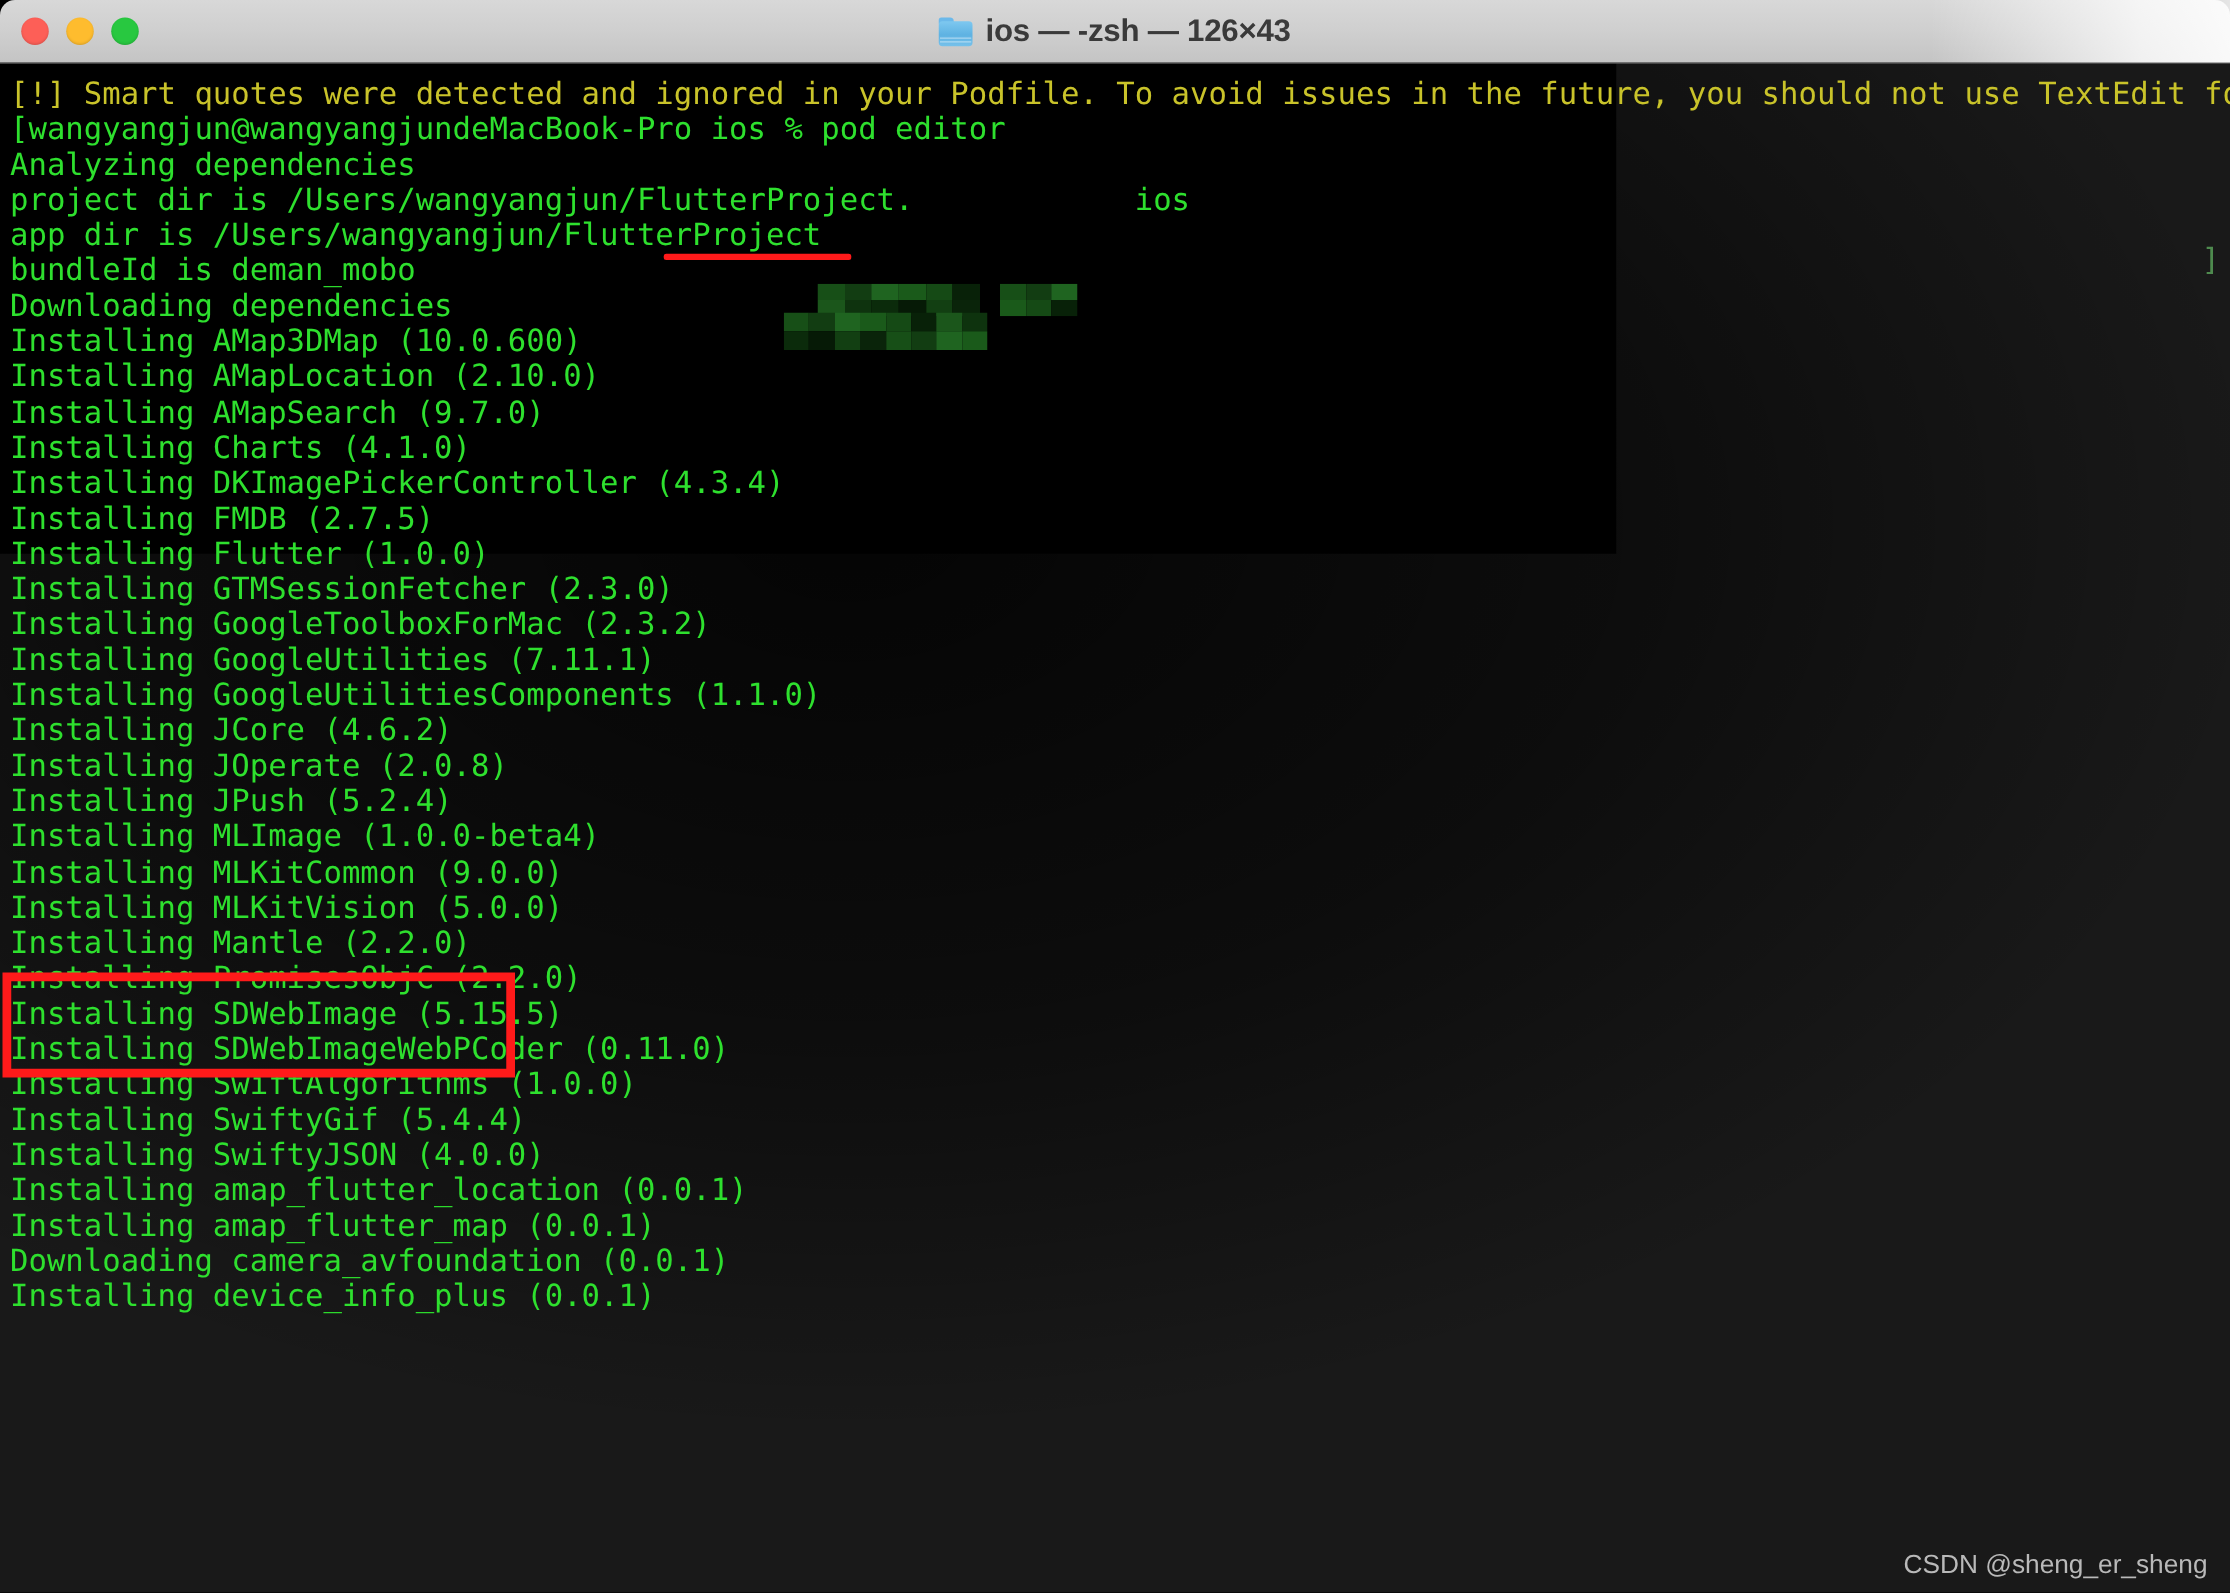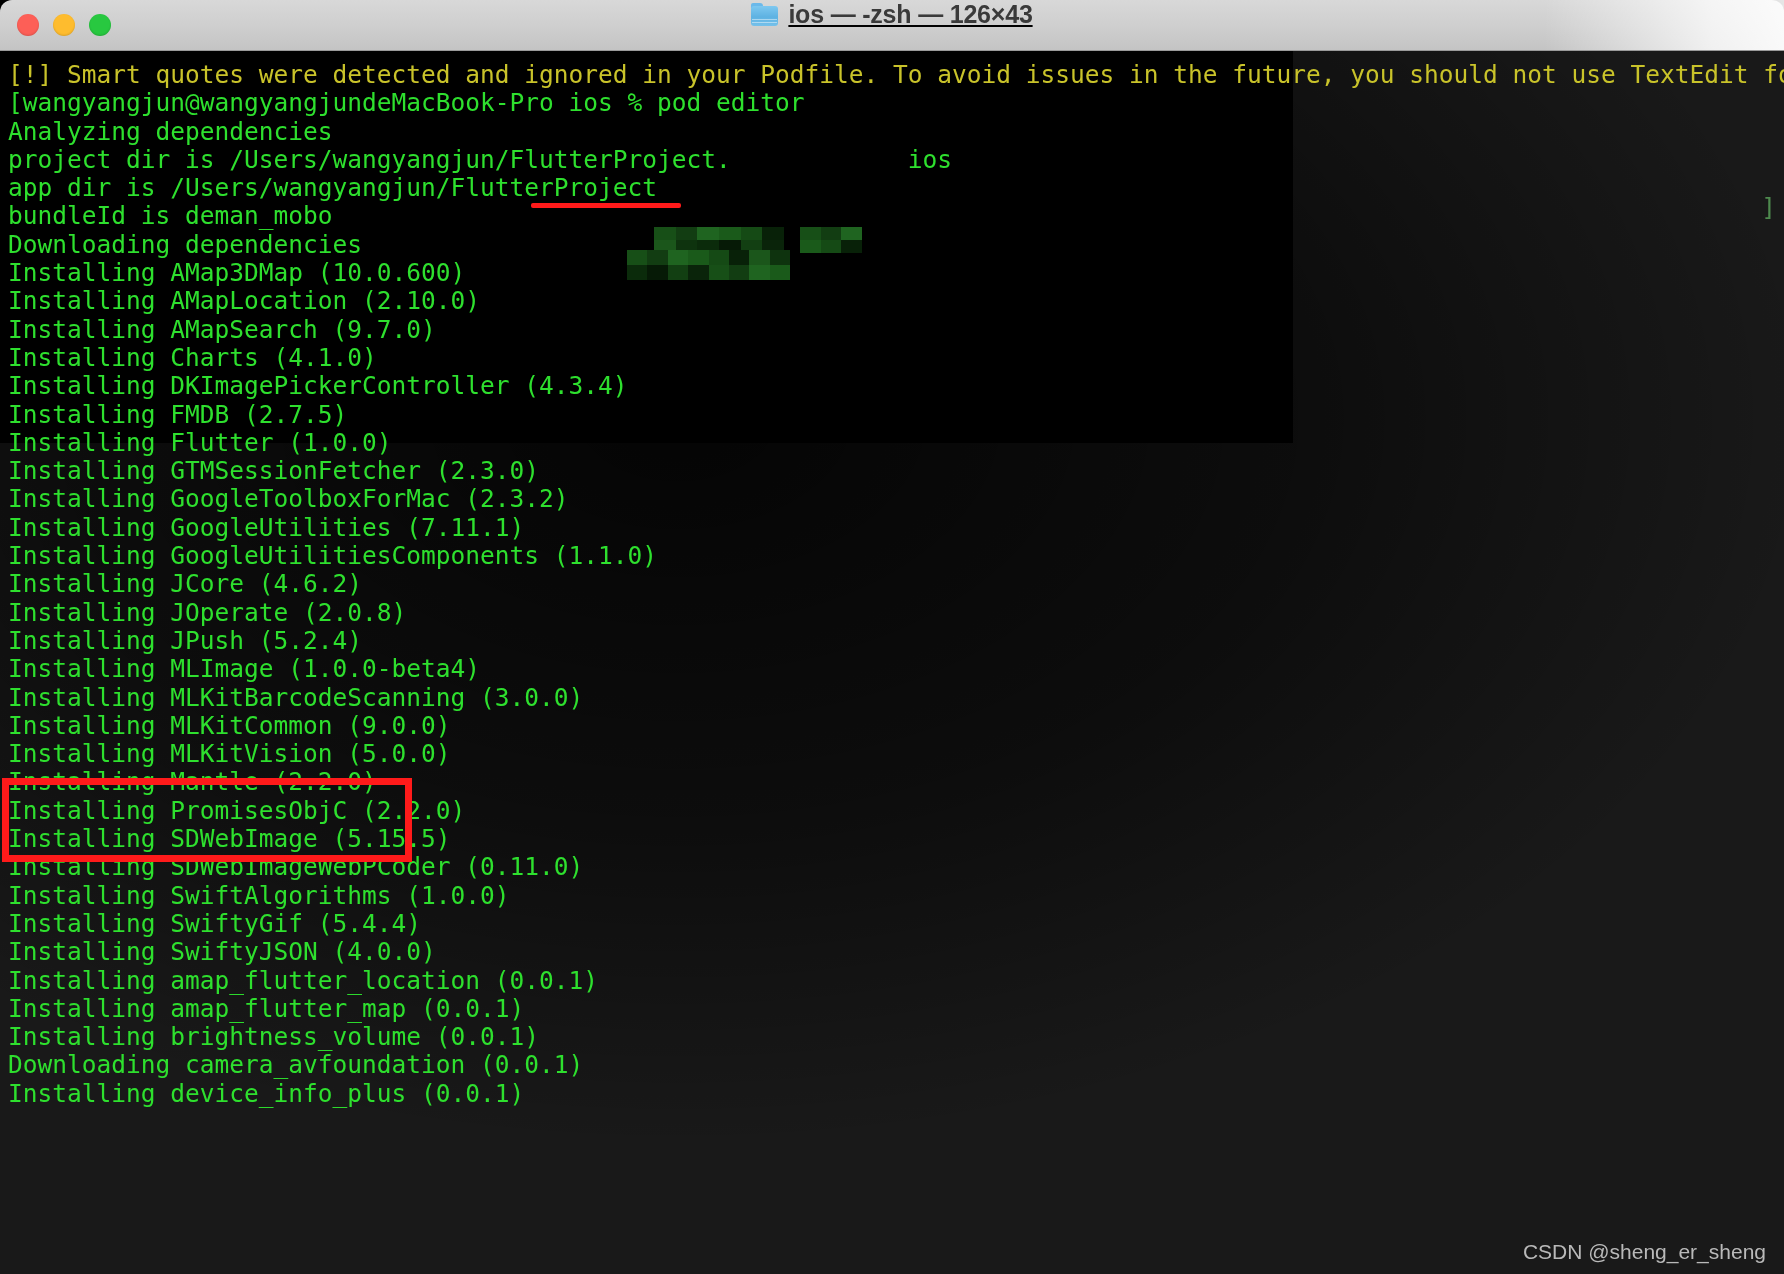--- a/index.html
+++ b/index.html
@@ -26,25 +26,24 @@
   }
 
   
   #titlebar {
     position: relative;
     height: 51px;
     width: 100%;
     background: linear-gradient(to bottom, #d8d8d8 0%, #cfcfcf 50%, #c4c4c4 100%);
     border-bottom: 1px solid #9a9a9a;
     display: flex;
-    align-items: flex-start;
+    align-items: center;
     justify-content: center;
     border-top-left-radius: 12px;
     border-top-right-radius: 12px;
-    text-decoration: underline;
   }
   #titlebar::after {
     content: "";
     position: absolute;
     right: 0; top: 0; bottom: 0;
     width: 240px;
     background: linear-gradient(to right, rgba(255,255,255,0) 0%, rgba(255,255,255,0.75) 70%, rgba(255,255,255,0.9) 100%);
     pointer-events: none;
   }
 
@@ -266,33 +265,31 @@
           <div class="line green">Installing FMDB (2.7.5)</div>
           <div class="line green">Installing Flutter (1.0.0)</div>
           <div class="line green">Installing GTMSessionFetcher (2.3.0)</div>
           <div class="line green">Installing GoogleToolboxForMac (2.3.2)</div>
           <div class="line green">Installing GoogleUtilities (7.11.1)</div>
           <div class="line green">Installing GoogleUtilitiesComponents (1.1.0)</div>
           <div class="line green">Installing JCore (4.6.2)</div>
           <div class="line green">Installing JOperate (2.0.8)</div>
           <div class="line green">Installing JPush (5.2.4)</div>
           <div class="line green">Installing MLImage (1.0.0-beta4)</div>
-          <div class="line green">Installing MLKitBarcodeScanning (3.0.0)</div>
           <div class="line green">Installing MLKitCommon (9.0.0)</div>
           <div class="line green">Installing MLKitVision (5.0.0)</div>
           <div class="line green">Installing Mantle (2.2.0)</div>
           <div class="line green">Installing PromisesObjC (2.2.0)</div>
           <div class="line green">Installing SDWebImage (5.15.5)</div>
           <div class="line green">Installing SDWebImageWebPCoder (0.11.0)</div>
           <div class="line green">Installing SwiftAlgorithms (1.0.0)</div>
           <div class="line green">Installing SwiftyGif (5.4.4)</div>
           <div class="line green">Installing SwiftyJSON (4.0.0)</div>
           <div class="line green">Installing amap_flutter_location (0.0.1)</div>
           <div class="line green">Installing amap_flutter_map (0.0.1)</div>
-          <div class="line green">Installing brightness_volume (0.0.1)</div>
           <div class="line green">Downloading camera_avfoundation (0.0.1)</div>
           <div class="line green">Installing device_info_plus (0.0.1)</div>
         </div>
     </div>
 
     <div id="right-bracket">]</div>
 
     <div class="mosaic" id="redact-1">
         <i style="background: rgb(23, 79, 23);"></i>
         <i style="background: rgb(18, 61, 18);"></i>

